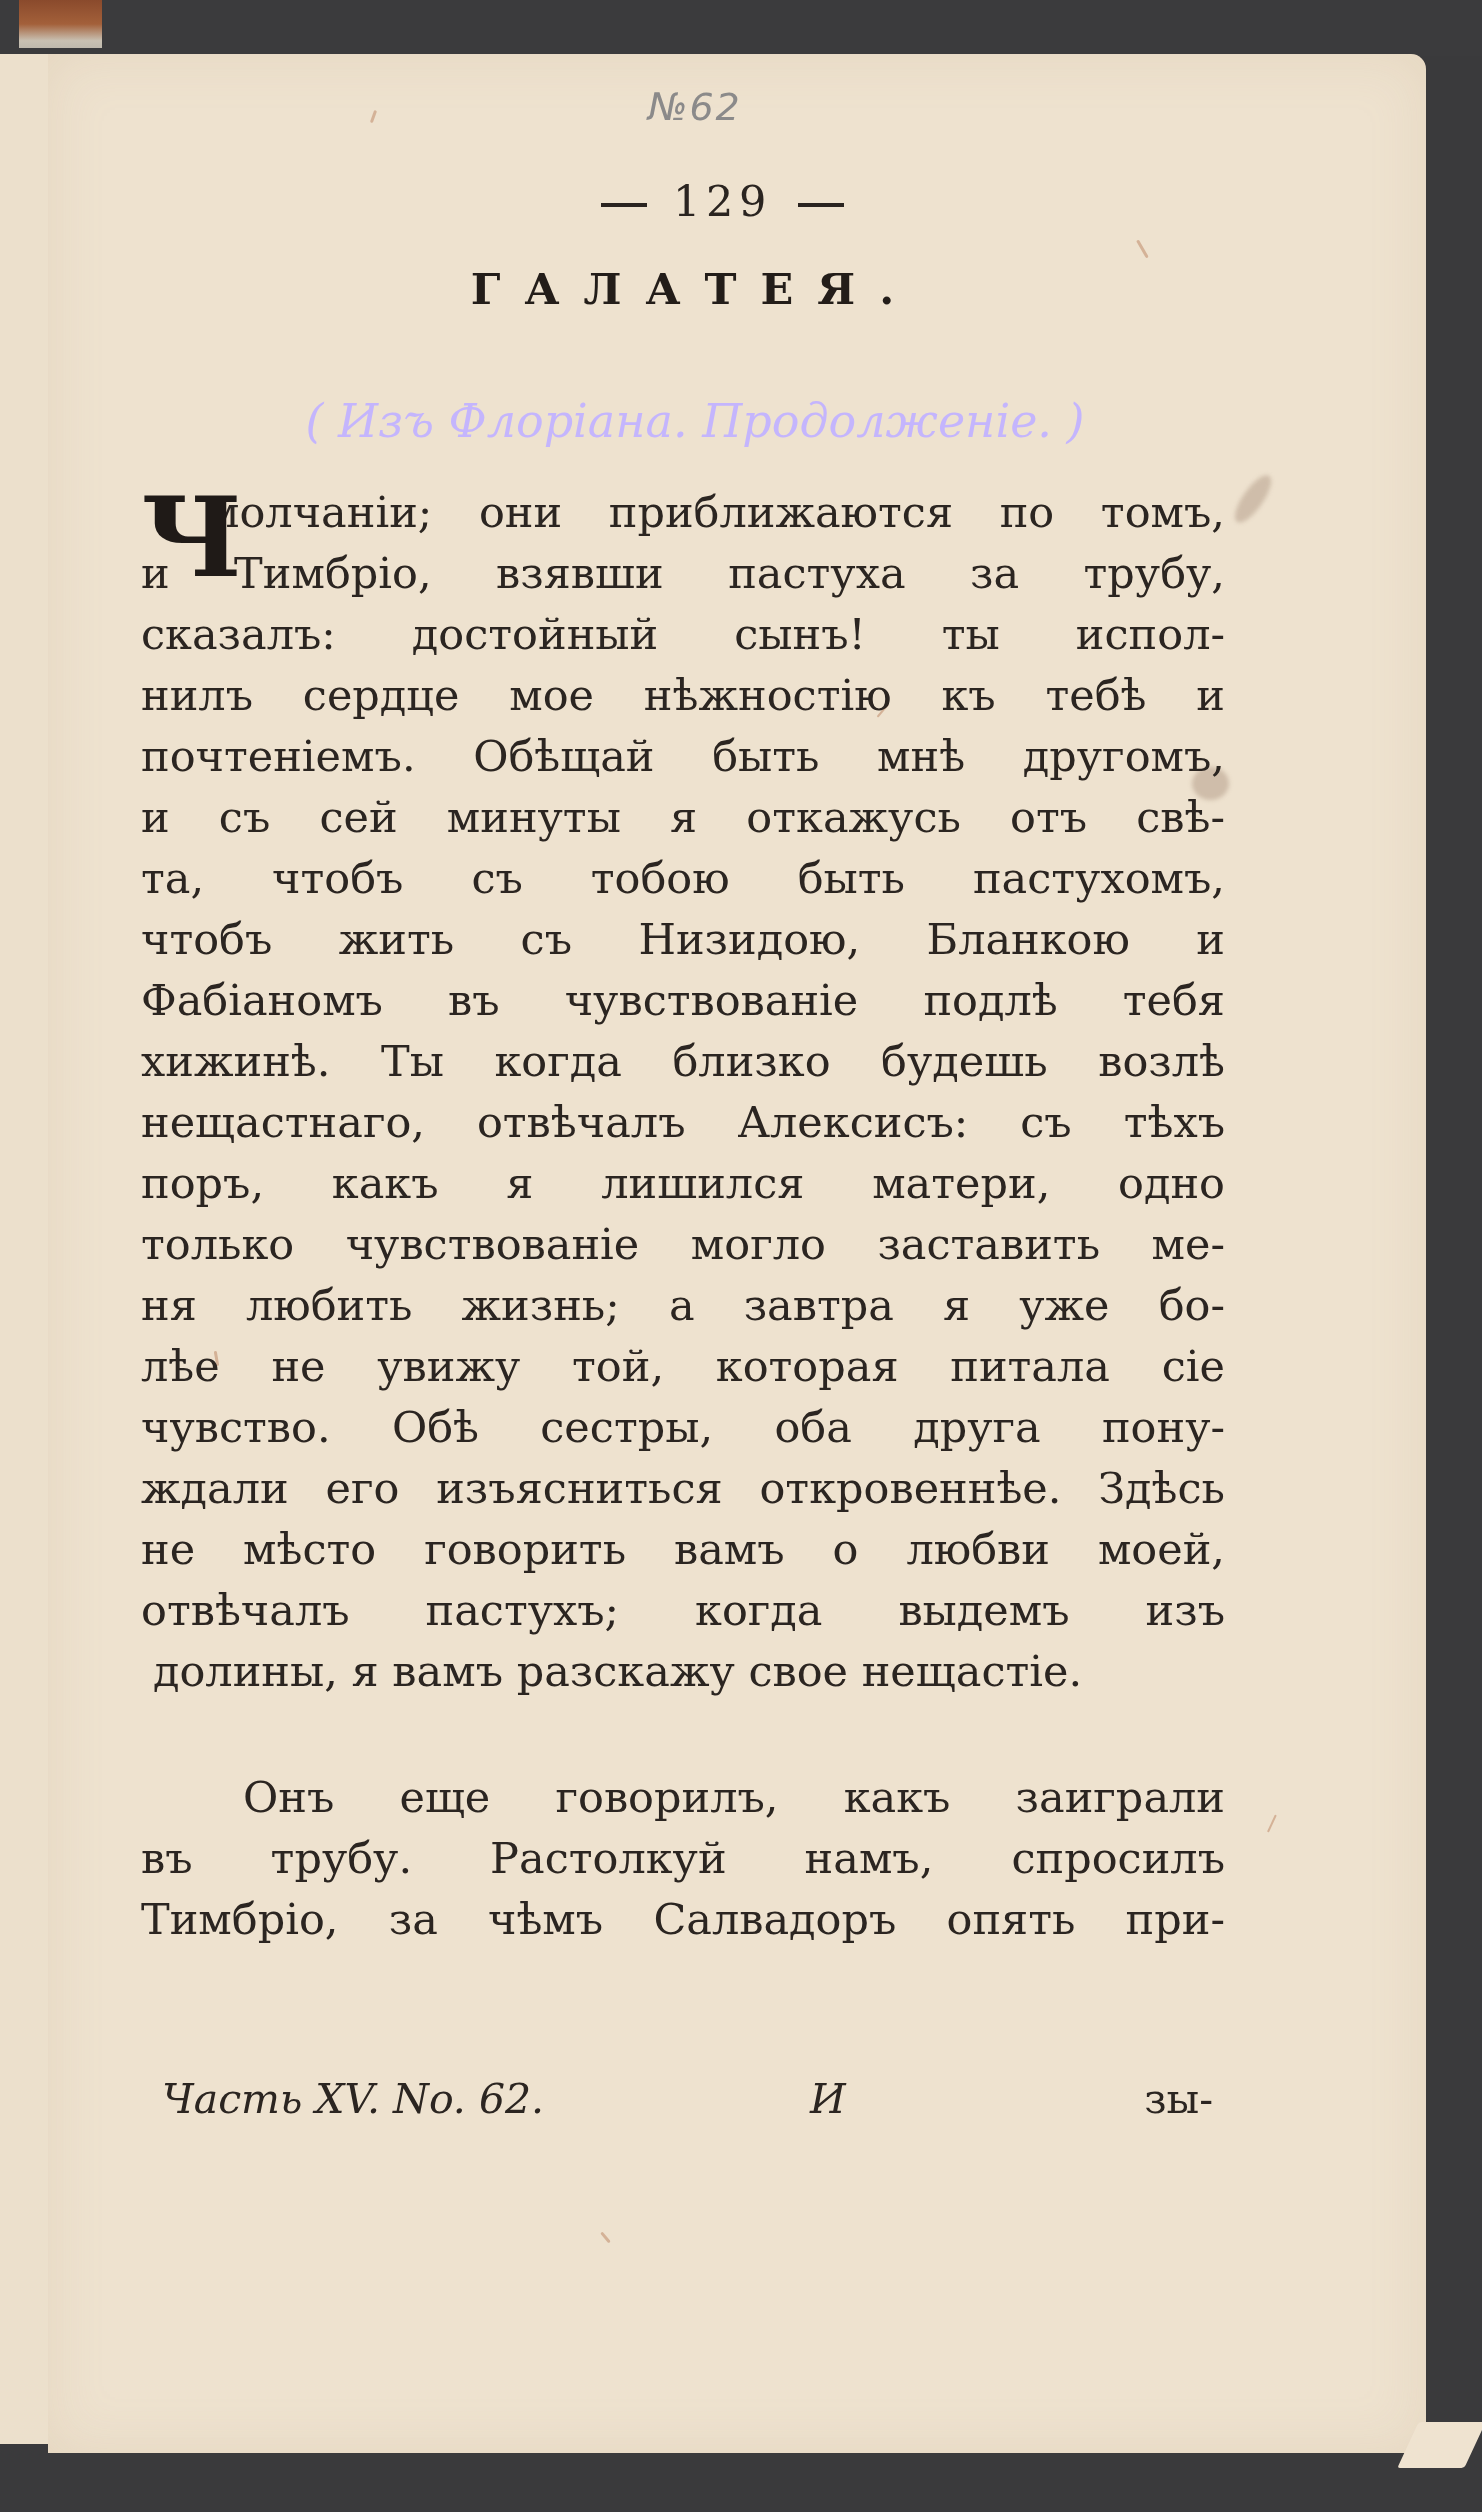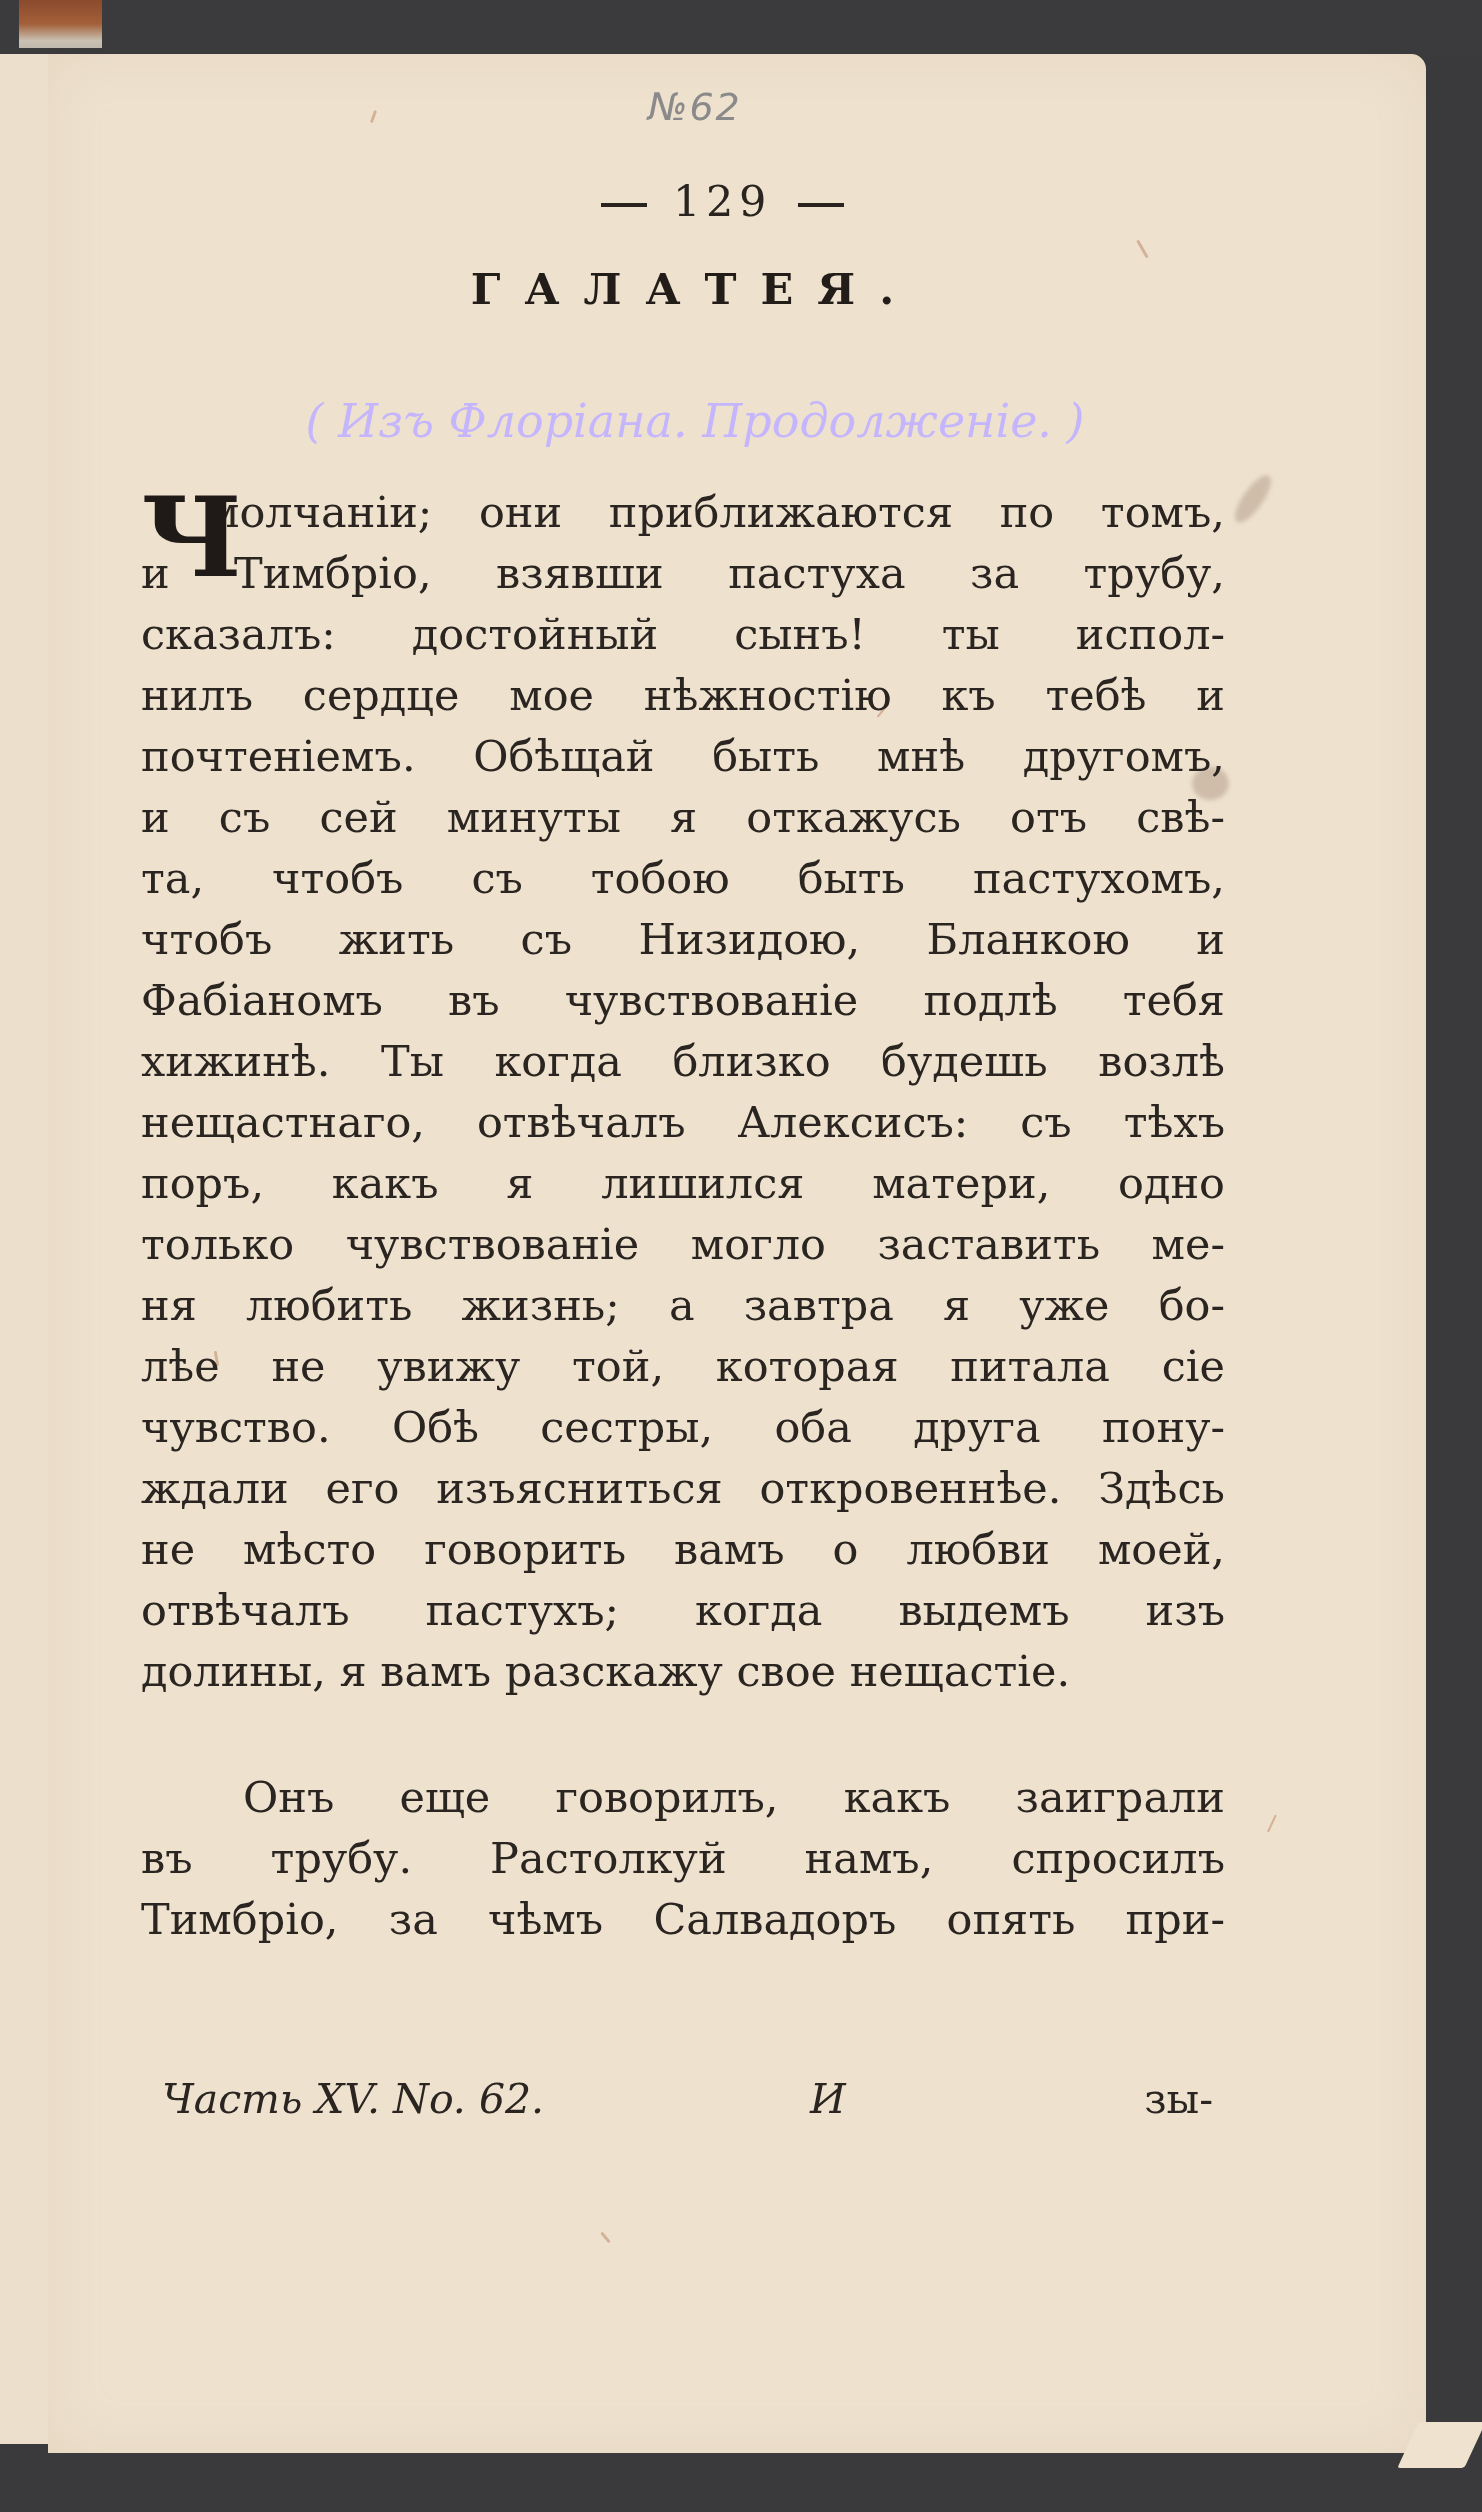--- a/index.html
+++ b/index.html
@@ -116,20 +116,21 @@
     }
     .line {
       display: block;
       height: 61px;
       white-space: nowrap;
       text-align: justify;
       text-align-last: justify;
     }
     .line.last {
       text-align-last: left;
+      margin-left: 12px;
     }
     .line.indent-drop {
       padding-left: 65px;
     }
     .line.indent-para {
       padding-left: 102px;
     }
     .drop-cap {
       position: absolute;
       left: 0; top: 0;

